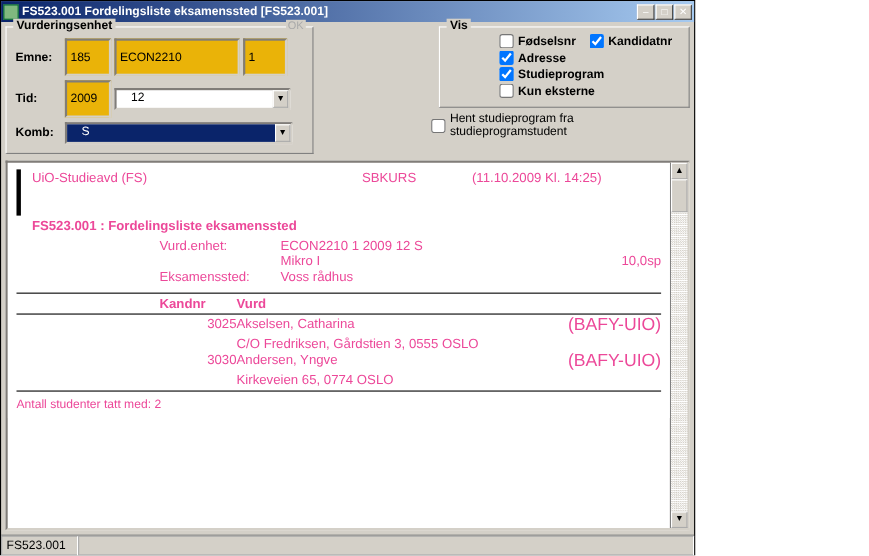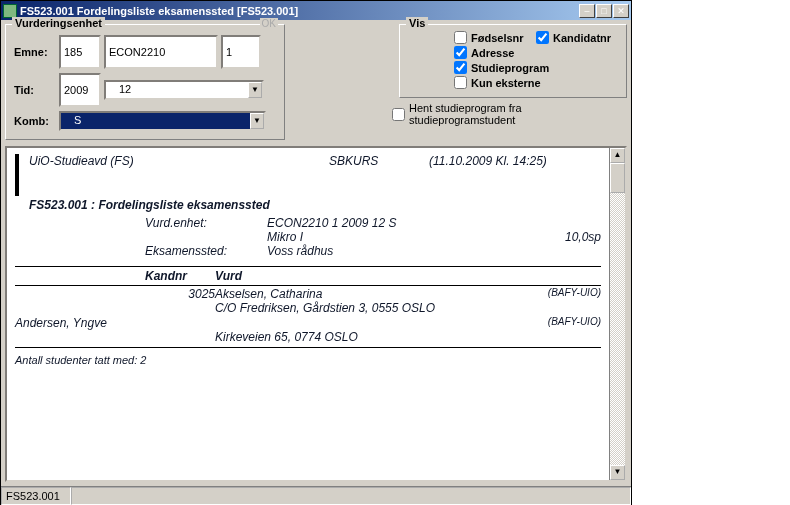--- a/index.html
+++ b/index.html
@@ -75,21 +75,21 @@
   color: #aaa;
   font-size: 10px;
   padding: 0 2px;
 }
 .vurd { width: 280px; }
 .form-row { display: flex; align-items: center; margin-top: 4px; gap: 3px; }
 .lbl { width: 42px; font-weight: bold; }
 .inp {
   height: 20px;
   border: 2px inset #d4d0c8;
-  background: #ffffff;
+  background: #eab308;
   font-family: inherit;
   font-size: 11px;
   padding: 15px 3px;
 }
 .combo {
   display: flex;
   height: 20px;
   border: 2px inset #d4d0c8;
   background: #fff;
 }
@@ -111,54 +111,53 @@
 .report-frame {
   margin-top: 6px;
   flex: 1;
   border: 2px inset #d4d0c8;
   background: #fff;
   display: flex;
 }
 .report-scroll { flex: 1; overflow: hidden; position: relative; }
 .report {
   background: #fff;
-  color: #0f172a;
+  color: #ec4899;
   font-family: Arial, sans-serif;
   font-size: 12px;
   padding: 6px 8px 6px 8px;
-  font-style: italic;
 }
 .rep-head { display: flex; align-items: flex-start; }
 .logo {
   width: 42px; height: 42px;
   border: 2px solid #000;
   margin-right: 10px;
   position: relative;
   overflow: hidden;
   background: #eee;
   display:flex; align-items:center; justify-content:center;
 }
 .logo svg { width: 36px; height: 36px; }
 .rep-top { flex: 1; }
 .rep-line1 { display: flex; }
 .rep-org { flex: 0 0 300px; }
 .rep-sys { flex: 0 0 100px; }
 .rep-dt { flex: 0 0 190px; }
 .rep-pg { flex: 1; }
 .rep-title { font-weight: bold; margin-top: 2px; }
 .rep-meta { margin-left: 130px; margin-top: 4px; }
-.rep-meta-row { display: flex; gap: 12px; }
+.rep-meta-row { display: flex; }
 .rep-meta-l { width: 110px; }
 .rep-meta-v { flex: 1; }
 .rep-score { margin-left: auto; width: 60px; text-align: right; }
 .tbl { width: 100%; margin-top: 8px; }
 .thead { border-top: 1px solid #000; border-bottom: 1px solid #000; display: flex; font-weight: bold; padding: 2px 0; }
 .col-k { width: 200px; text-align: right; }
 .col-n { flex: 1; padding-left: 0; }
-.col-p { width: 90px; text-align: right; font-size: 10px; }
+.col-p { width: 90px; text-align: right; font-size: 16px; }
 .trow { display: flex; padding-top: 1px; }
 .addr-row { display: flex; padding-left: 200px; }
 .tsep { border-bottom: 1px solid #000; margin-top: 3px; }
 .summary { margin-top: 6px; font-size: 11px; }
 .vscroll {
   width: 16px;
   background: #d4d0c8;
   border-left: 1px solid #808080;
   display: flex; flex-direction: column;
 }
@@ -302,20 +301,21 @@
             <div id="rows">
                 <div class="trow">
                   <div class="col-k">3025</div>
                   <div class="col-n">Akselsen, Catharina</div>
                   <div class="col-p">(BAFY-UIO)</div>
                 </div>
                 <div class="addr-row">
                   <div>C/O Fredriksen, Gårdstien 3, 0555 OSLO</div>
                 </div>
                 <div class="trow">
+                  <div class="col-k">3030</div>
                   <div class="col-n">Andersen, Yngve</div>
                   <div class="col-p">(BAFY-UIO)</div>
                 </div>
                 <div class="addr-row">
                   <div>Kirkeveien 65, 0774 OSLO</div>
                 </div>
               </div>
             <div class="tsep"></div>
           </div>
           <div class="summary">Antall studenter tatt med: 2</div>

